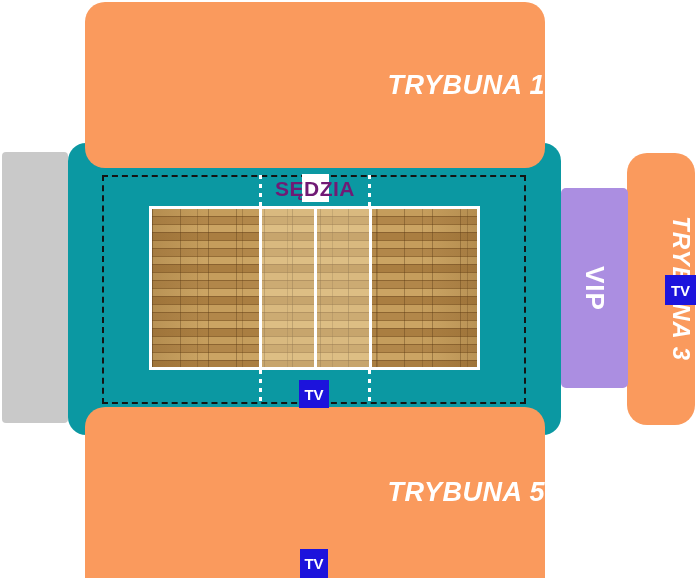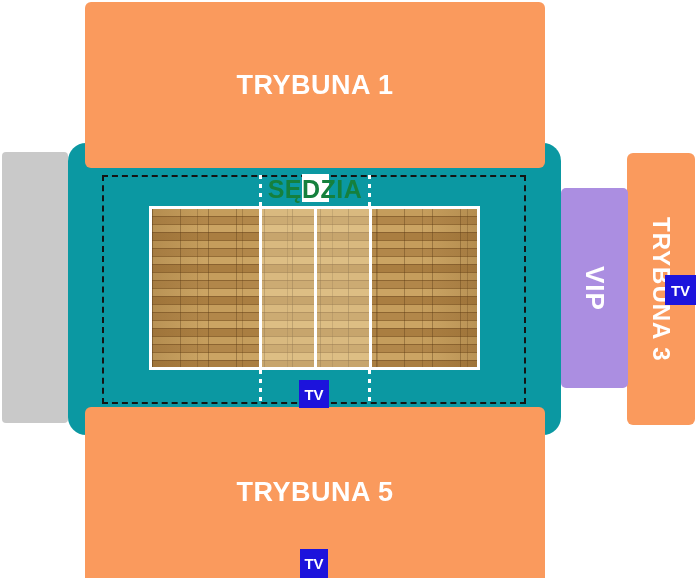--- a/index.html
+++ b/index.html
@@ -16,23 +16,23 @@
     width:696px;height:578px;
     overflow:hidden;
     background:#ffffff;
     font-family:"Liberation Sans", sans-serif;
   }
   .abs{position:absolute;box-sizing:border-box;}
 
   
   .stand{
     background:var(--orange);
-    border-radius:6px;
-    display:flex;align-items:center;justify-content:center;
-    color:#ffffff;font-weight:bold;
+    border-radius:20px;
+    display:flex;align-items:center;justify-content:flex-end;
+    color:#ffffff;font-weight:bold;font-style:italic;
   }
   .stand-label{color:#ffffff;font-weight:bold;font-size:27px;letter-spacing:.5px;white-space:nowrap;}
   .stand-label-vert{
     color:#ffffff;font-weight:bold;font-size:24px;letter-spacing:1px;
     writing-mode:vertical-rl;white-space:nowrap;
   }
   .trybuna1{left:85px;top:2px;width:460px;height:166px;z-index:4;}
   .trybuna2{left:85px;top:407px;width:460px;height:190px;z-index:4;padding-bottom:20px;}
   .trybuna3{left:627px;top:153px;width:68px;height:272px;z-index:4;}
   .vip{
@@ -92,21 +92,21 @@
   .ext-bl{left:259px;top:370px;height:34px;}
   .ext-br{left:368px;top:370px;height:34px;}
 
   
   .referee-stand{
     left:302px;top:174px;width:27px;height:28px;z-index:5;
     background:#ffffff;
   }
   .referee-label{
     left:260px;top:178px;width:110px;height:22px;line-height:22px;z-index:6;
-    text-align:center;color:#15803d;font-weight:bold;font-size:25px;letter-spacing:.5px;
+    text-align:center;color:#701a75;font-weight:bold;font-size:21px;letter-spacing:.5px;
   }
 
   
   .tv-badge{
     z-index:7;background:var(--tv-blue);
     display:flex;align-items:center;justify-content:center;
     color:#ffffff;font-weight:bold;font-size:15px;
   }
   .tv-court{left:299px;top:380px;width:30px;height:28px;}
   .tv-t2{left:300px;top:549px;width:28px;height:29px;}

